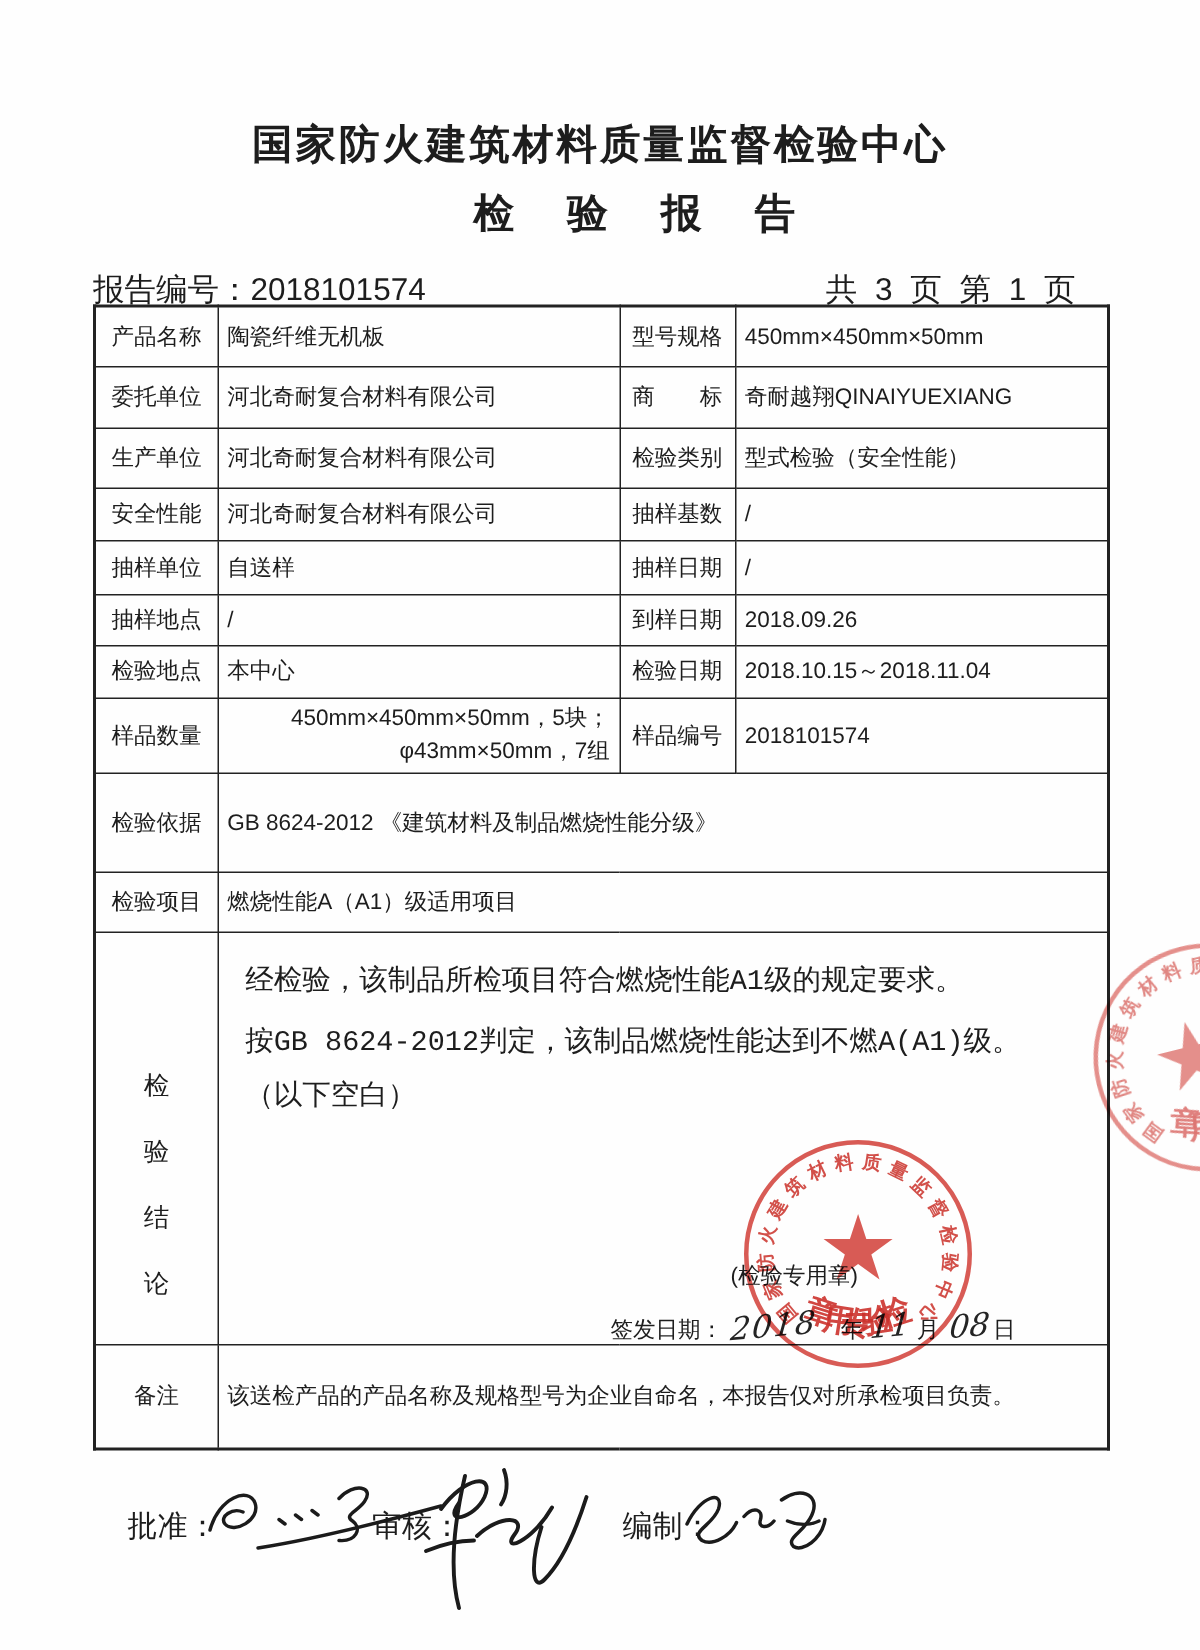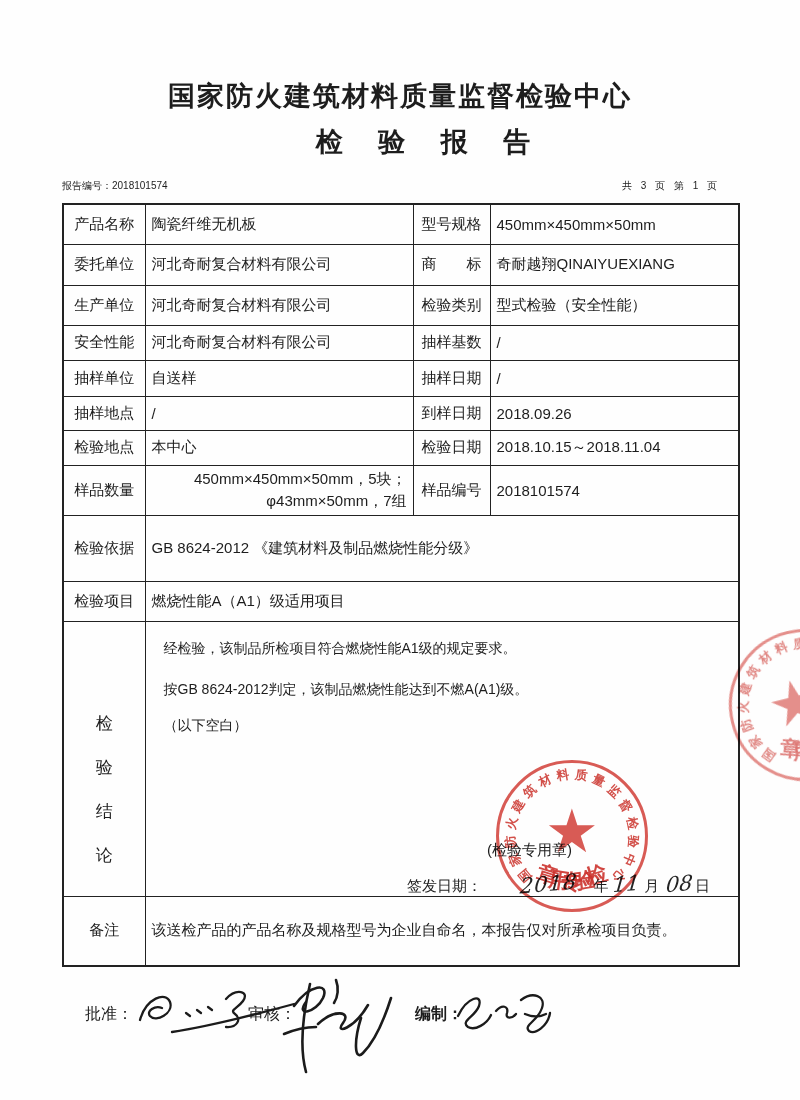--- a/index.html
+++ b/index.html
@@ -8,40 +8,40 @@
     background:#fefefe;overflow:hidden;
     font-family:"Liberation Sans","DejaVu Sans",sans-serif;
     color:#1d1d1d;
   }
   
   .org-title{position:absolute;top:78px;left:0;width:100%;text-align:center;
     font-size:27px;font-weight:700;letter-spacing:2px;}
   .report-title{position:absolute;top:124px;left:0;width:100%;text-align:center;
     font-size:27px;font-weight:700;letter-spacing:14px;text-indent:14px;margin-left:23px;}
   .meta-line{position:absolute;top:179px;left:62px;width:676px;display:flex;
-    justify-content:space-between;align-items:baseline;font-size:10px;}
+    justify-content:space-between;align-items:baseline;font-size:21px;}
   .meta-line .pgn{letter-spacing:3px;padding-right:18px;}
   
   table.report{position:absolute;top:203px;left:62px;width:676px;
     border-collapse:collapse;table-layout:fixed;}
   table.report{border:2.5px solid #222;}
   table.report td{border:1.6px solid #222;font-size:15px;vertical-align:middle;
     padding:2px 6px;overflow:hidden;}
   td.lbl{text-align:center;padding:2px 2px;}
   td.val{padding-left:9px;}
   .rh-a{height:40px}.rh-b{height:41px}.rh-c{height:40px}.rh-d{height:35px}
   .rh-e{height:36px}.rh-f{height:34px}.rh-g{height:35px}.rh-h{height:39px}
   .rh-basis{height:66px}.rh-item{height:40px}.rh-concl{height:275px}.rh-rem{height:70px}
   td.qty{font-size:13.5px;line-height:1.5;padding-left:9px;text-align:right;}
   
   td.concl-label{vertical-align:top;}
   .vert-label{display:flex;flex-direction:column;align-items:center;
     padding-top:62px;gap:21px;font-size:17px;}
   td.concl{position:relative;vertical-align:top;padding:0;}
-  td.concl p{position:absolute;left:18px;margin:0;font-size:14px;white-space:nowrap;}
+  td.concl p{position:absolute;left:18px;margin:0;font-size:19px;white-space:nowrap;font-family:Liberation Mono, monospace;}
   td.concl p.cl-0{top:18px;}
   td.concl p.cl-1{top:59px;}
   td.concl p.cl-2{top:95px;}
   
   .seal{position:absolute;width:152px;height:152px;border-radius:50%;
     mix-blend-mode:multiply;filter:blur(0.4px);z-index:6;pointer-events:none;}
   .seal .ring{position:absolute;inset:0;border-radius:50%;border:3.5px solid rgba(210,62,55,.85);}
   .seal .arc-ch{position:absolute;left:50%;top:50%;font-size:12.5px;font-weight:600;
     color:rgba(205,55,48,.88);}
   .seal .star{position:absolute;left:50%;top:50%;transform:translate(-50%,-56%);
@@ -51,29 +51,29 @@
   .seal.main{left:496px;top:760px;}
   .seal.edge{left:729px;top:629px;transform:rotate(-14deg);opacity:.68;}
   .seal.edge .star{left:44%;}
   .seal-caption{position:absolute;left:487px;top:841px;font-size:15px;z-index:4;}
   
   .sign-date{position:absolute;left:407px;top:874px;display:flex;align-items:baseline;z-index:4;}
   .sign-date .pr{font-size:15px;}
   .hand{font-family:"DejaVu Serif","Liberation Serif",serif;font-style:italic;
     font-size:21px;color:#242424;display:inline-block;transform:rotate(-5deg) skewX(-10deg);
     line-height:1;}
-  .sd-label{margin-right:38px;}
+  .sd-label{margin-right:5px;}
   .sd-year{margin-right:16px;letter-spacing:1px;}
   .sd-u1{margin-right:5px;}
   .sd-month{margin-right:4px;}
   .sd-u2{margin-right:7px;}
   .sd-day{margin-right:2px;}
   
-  .foot-label{position:absolute;top:1004px;font-size:16px;z-index:2;}
-  .fl-approve{left:85px;} .fl-review{left:248px;} .fl-prepare{left:415px;font-weight:bold;}
+  .foot-label{position:absolute;top:1004px;font-size:20px;z-index:2;}
+  .fl-approve{left:85px;} .fl-review{left:248px;} .fl-prepare{left:415px;}
   .sig{position:absolute;z-index:3;}
   .sig path{fill:none;stroke:#1b1b1b;stroke-linecap:round;stroke-linejoin:round;}
   .sig-approve{left:126px;top:982px;}
   .sig-review{left:276px;top:972px;}
   .sig-prepare{left:446px;top:980px;}
 </style>
 </head>
 <body>
 
 <div class="page">

